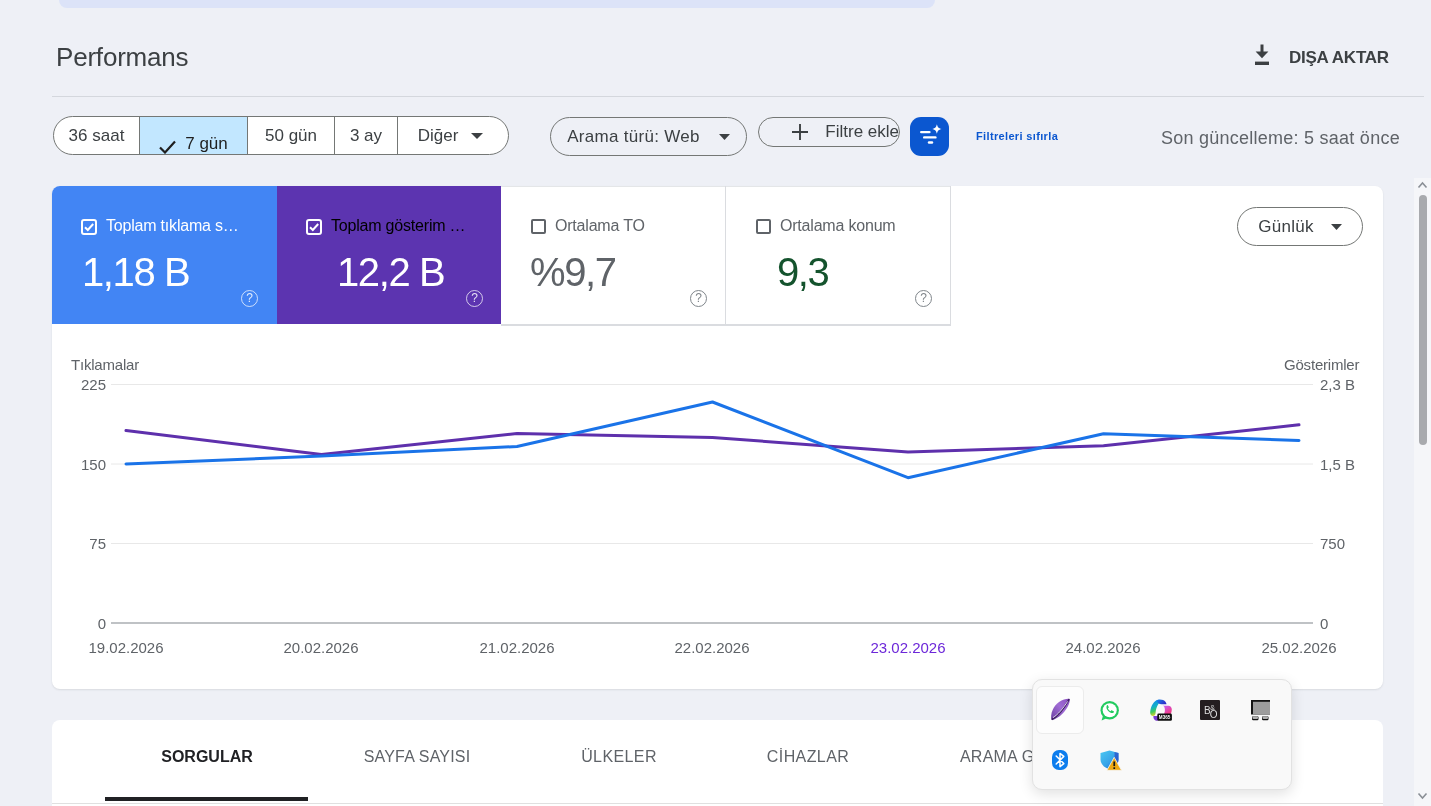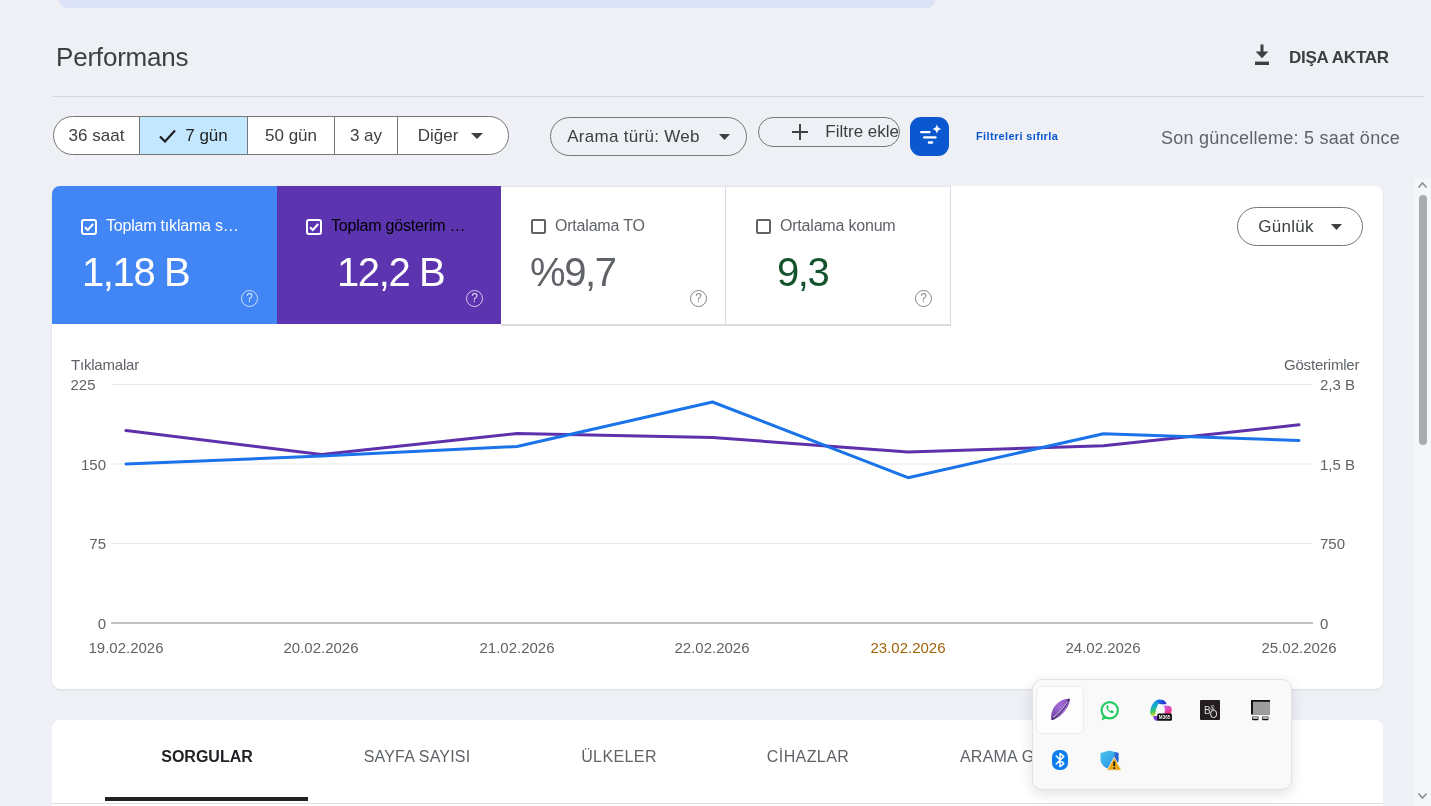--- a/index.html
+++ b/index.html
@@ -20,21 +20,21 @@
     <path d="M2.6 7.5 L9 14.2 L15.4 7.5 Z" fill="#3c4043"></path>
     <rect x="2" y="17.6" width="14" height="3.4" fill="#3c4043"></rect>
   </svg>
   <span class="abs" style="left:37px;top:5px;font-size:17px;line-height:17px;font-weight:bold;letter-spacing:-0.25px;color:#3c4043;">DIŞA AKTAR</span>
 </div>
 
 <div class="abs" style="left:52px;top:96px;width:1372px;height:1px;background:#d4d7dd;"></div>
 
 <div class="abs" style="left:53px;top:116px;width:456px;height:39px;background:#fff;border:1px solid #747775;border-radius:20px;overflow:hidden;display:flex;font-size:17px;">
   <div style="width:86px;border-right:1px solid #747775;display:flex;align-items:center;justify-content:center;color:#3c4043;">36 saat</div>
-  <div style="width:108px;border-right:1px solid #747775;display:flex;align-items:center;justify-content:center;color:#1f1f1f;background:#c2e7ff;">
+  <div style="width:108px;border-right:1px solid #747775;display:flex;align-items:flex-end;justify-content:center;color:#1f1f1f;background:#c2e7ff;">
     <svg width="17" height="14" viewBox="0 0 17 14" style="margin-right:9px">
         <path d="M1 7.5 L6 12.5 L16 1.5" stroke="#1f1f1f" stroke-width="2.2" fill="none"></path>
       </svg>
     7 gün</div>
   <div style="width:87px;border-right:1px solid #747775;display:flex;align-items:center;justify-content:center;color:#3c4043;">50 gün</div>
   <div style="width:63px;border-right:1px solid #747775;display:flex;align-items:center;justify-content:center;color:#3c4043;">3 ay</div>
   <div style="flex:1;display:flex;align-items:center;justify-content:center;padding-right:5px;color:#3c4043;">Diğer
     <svg width="12" height="6" viewBox="0 0 12 6" style="margin-left:13px">
         <path d="M0 0 L12 0 L6 6 Z" fill="#3c4043"></path>
       </svg>
@@ -103,21 +103,21 @@
 
 <div class="abs" style="left:1237px;top:207px;width:126px;height:39px;border:1px solid #747775;border-radius:20px;display:flex;align-items:center;justify-content:center;font-size:17px;letter-spacing:0.3px;color:#3c4043;background:#fff;">Günlük
   <svg width="11" height="6" viewBox="0 0 11 6" style="margin-left:17px">
       <path d="M0 0 L11 0 L5.5 6 Z" fill="#3c4043"></path>
     </svg>
 </div>
 
 <div class="abs" style="left:71px;top:357px;font-size:15px;line-height:15px;letter-spacing:-0.2px;color:#5f6368;">Tıklamalar</div>
 <div class="abs" style="left:1284px;top:357px;font-size:15px;line-height:15px;letter-spacing:-0.2px;color:#5f6368;">Gösterimler</div>
 
-<div class="abs" style="left:60px;top:377px;width:46px;text-align:center;font-size:15px;line-height:15px;color:#5f6368;">225</div>
+<div class="abs" style="left:60px;top:377px;width:46px;text-align:right;font-size:15px;line-height:15px;color:#5f6368;">225</div>
 <div class="abs" style="left:60px;top:457px;width:46px;text-align:right;font-size:15px;line-height:15px;color:#5f6368;">150</div>
 <div class="abs" style="left:60px;top:536px;width:46px;text-align:right;font-size:15px;line-height:15px;color:#5f6368;">75</div>
 <div class="abs" style="left:60px;top:616px;width:46px;text-align:right;font-size:15px;line-height:15px;color:#5f6368;">0</div>
 
 <div class="abs" style="left:1320px;top:377px;font-size:15px;line-height:15px;color:#5f6368;">2,3 B</div>
 <div class="abs" style="left:1320px;top:457px;font-size:15px;line-height:15px;color:#5f6368;">1,5 B</div>
 <div class="abs" style="left:1320px;top:536px;font-size:15px;line-height:15px;color:#5f6368;">750</div>
 <div class="abs" style="left:1320px;top:616px;font-size:15px;line-height:15px;color:#5f6368;">0</div>
 
 <svg class="abs" style="left:0;top:0" width="1431" height="806" viewBox="0 0 1431 806">
@@ -126,21 +126,21 @@
   <line x1="111" y1="543.5" x2="1313" y2="543.5" stroke="#e8e8e8" stroke-width="1"></line>
   <line x1="111" y1="623" x2="1313" y2="623" stroke="#80868b" stroke-width="1.2"></line>
   <polyline points="126,430.5 321.5,454.4 517,433.5 712.5,437.5 908,452 1103.5,445.8 1299,424.8" fill="none" stroke="#5e30ac" stroke-width="3" stroke-linejoin="round" stroke-linecap="round"></polyline>
   <polyline points="126,464 321.5,456 517,446.5 712.5,402 908,477.7 1103.5,433.7 1299,440.5" fill="none" stroke="#1a73e8" stroke-width="3" stroke-linejoin="round" stroke-linecap="round"></polyline>
 </svg>
 
 <div class="abs" style="left:76px;top:640px;width:100px;text-align:center;font-size:15px;line-height:15px;color:#5f6368;">19.02.2026</div>
 <div class="abs" style="left:271px;top:640px;width:100px;text-align:center;font-size:15px;line-height:15px;color:#5f6368;">20.02.2026</div>
 <div class="abs" style="left:467px;top:640px;width:100px;text-align:center;font-size:15px;line-height:15px;color:#5f6368;">21.02.2026</div>
 <div class="abs" style="left:662px;top:640px;width:100px;text-align:center;font-size:15px;line-height:15px;color:#5f6368;">22.02.2026</div>
-<div class="abs" style="left:858px;top:640px;width:100px;text-align:center;font-size:15px;line-height:15px;color:#a16207;">23.02.2026</div>
+<div class="abs" style="left:858px;top:640px;width:100px;text-align:center;font-size:15px;line-height:15px;color:#6d28d9;">23.02.2026</div>
 <div class="abs" style="left:1053px;top:640px;width:100px;text-align:center;font-size:15px;line-height:15px;color:#5f6368;">24.02.2026</div>
 <div class="abs" style="left:1249px;top:640px;width:100px;text-align:center;font-size:15px;line-height:15px;color:#5f6368;">25.02.2026</div>
 
 <div class="abs" style="left:52px;top:720px;width:1331px;height:86px;background:#fff;border-radius:8px 8px 0 0;"></div>
 <div class="abs" style="left:52px;top:803px;width:1331px;height:1px;background:#e0e0e0;"></div>
 <div class="abs" style="left:107px;top:749px;width:200px;text-align:center;font-size:16px;line-height:16px;font-weight:bold;color:#202124;">SORGULAR</div>
 <div class="abs" style="left:317px;top:749px;width:200px;text-align:center;font-size:16px;line-height:16px;letter-spacing:0.2px;color:#5f6368;">SAYFA SAYISI</div>
 <div class="abs" style="left:519px;top:749px;width:200px;text-align:center;font-size:16px;line-height:16px;letter-spacing:0.4px;color:#5f6368;">ÜLKELER</div>
 <div class="abs" style="left:708px;top:749px;width:200px;text-align:center;font-size:16px;line-height:16px;letter-spacing:0.4px;color:#5f6368;">CİHAZLAR</div>
 <div class="abs" style="left:960px;top:749px;font-size:16px;line-height:16px;letter-spacing:0.2px;color:#5f6368;">ARAMA GÖRÜNÜMÜ</div>

